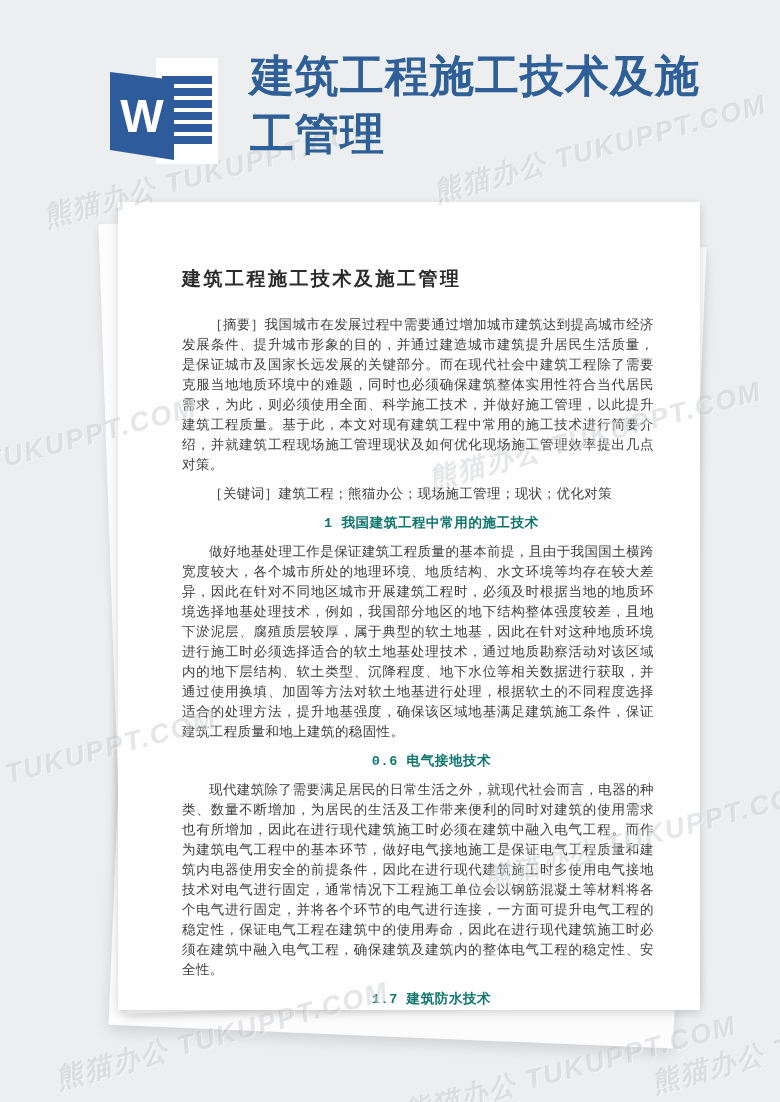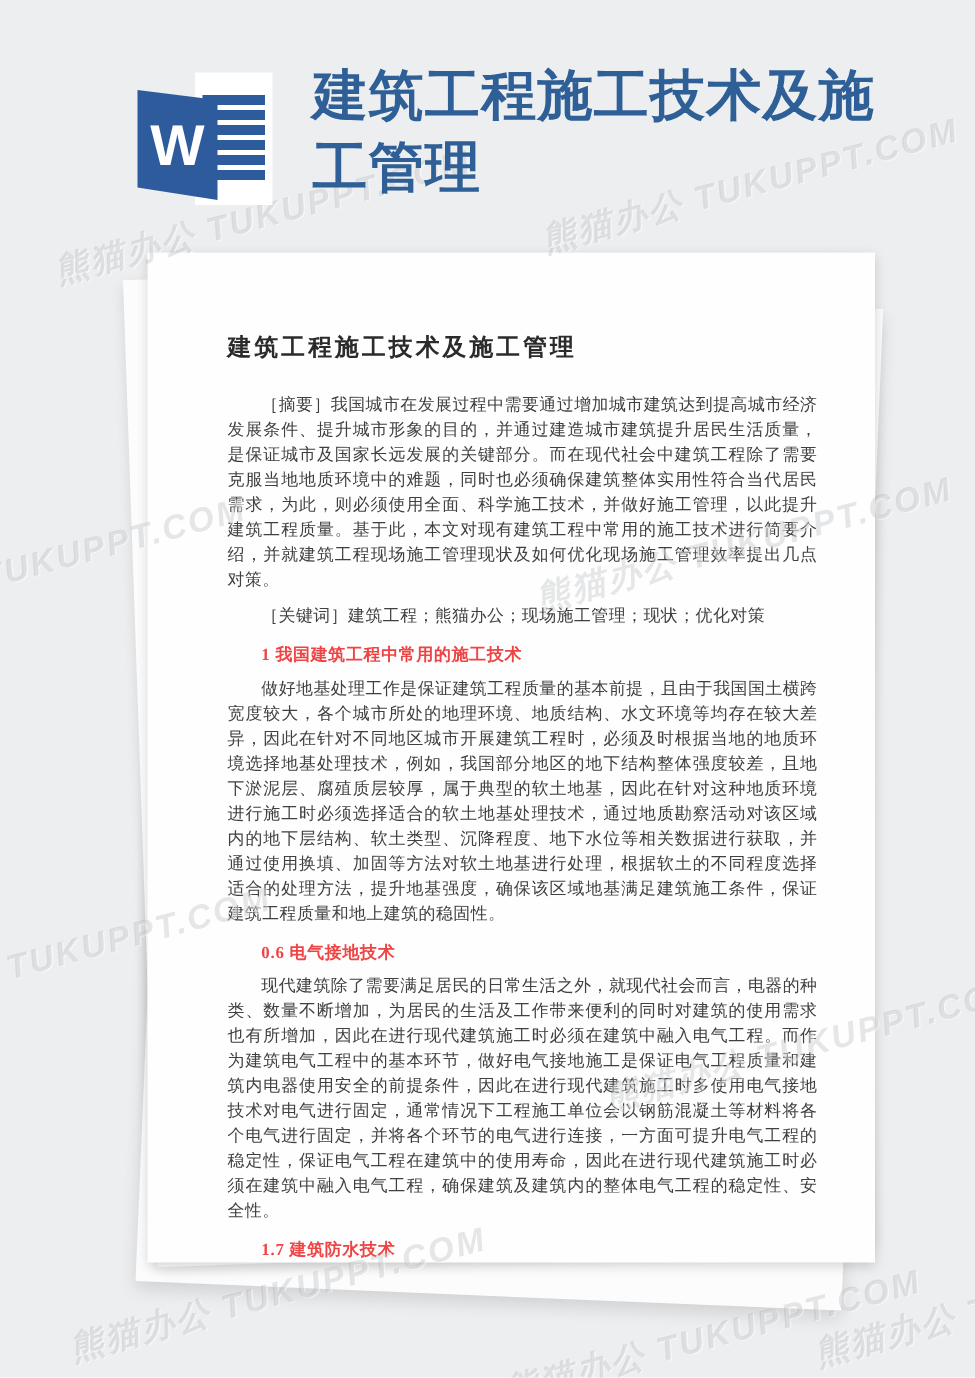--- a/index.html
+++ b/index.html
@@ -58,22 +58,23 @@
     font-family:"Liberation Serif",serif;
   }
   .blk{margin:0 0 9px 0;text-indent:2em;}
   .blk.para{
     font-size:13.5px;line-height:20px;letter-spacing:0.4px;
     color:var(--ink);text-align:justify;
     font-family:Liberation Mono, monospace;
   }
   .blk.heading{
     font-size:13.5px;line-height:20px;letter-spacing:0.6px;
-    font-weight:700;color:#ef4444;
-    font-family:Liberation Serif, serif;
+    font-weight:700;color:#0f766e;
+    font-family:Liberation Mono, monospace;
+    text-align:center;
   }
   
   .wm{
     position:absolute;z-index:4;
     font-family:"Liberation Sans",sans-serif;
     font-weight:700;font-style:italic;
     font-size:27px;letter-spacing:2px;white-space:nowrap;
     color:rgba(128,134,142,0.20);
     text-shadow:1px 1px 0 rgba(255,255,255,0.45);
     transform:rotate(-15deg);transform-origin:0 0;

